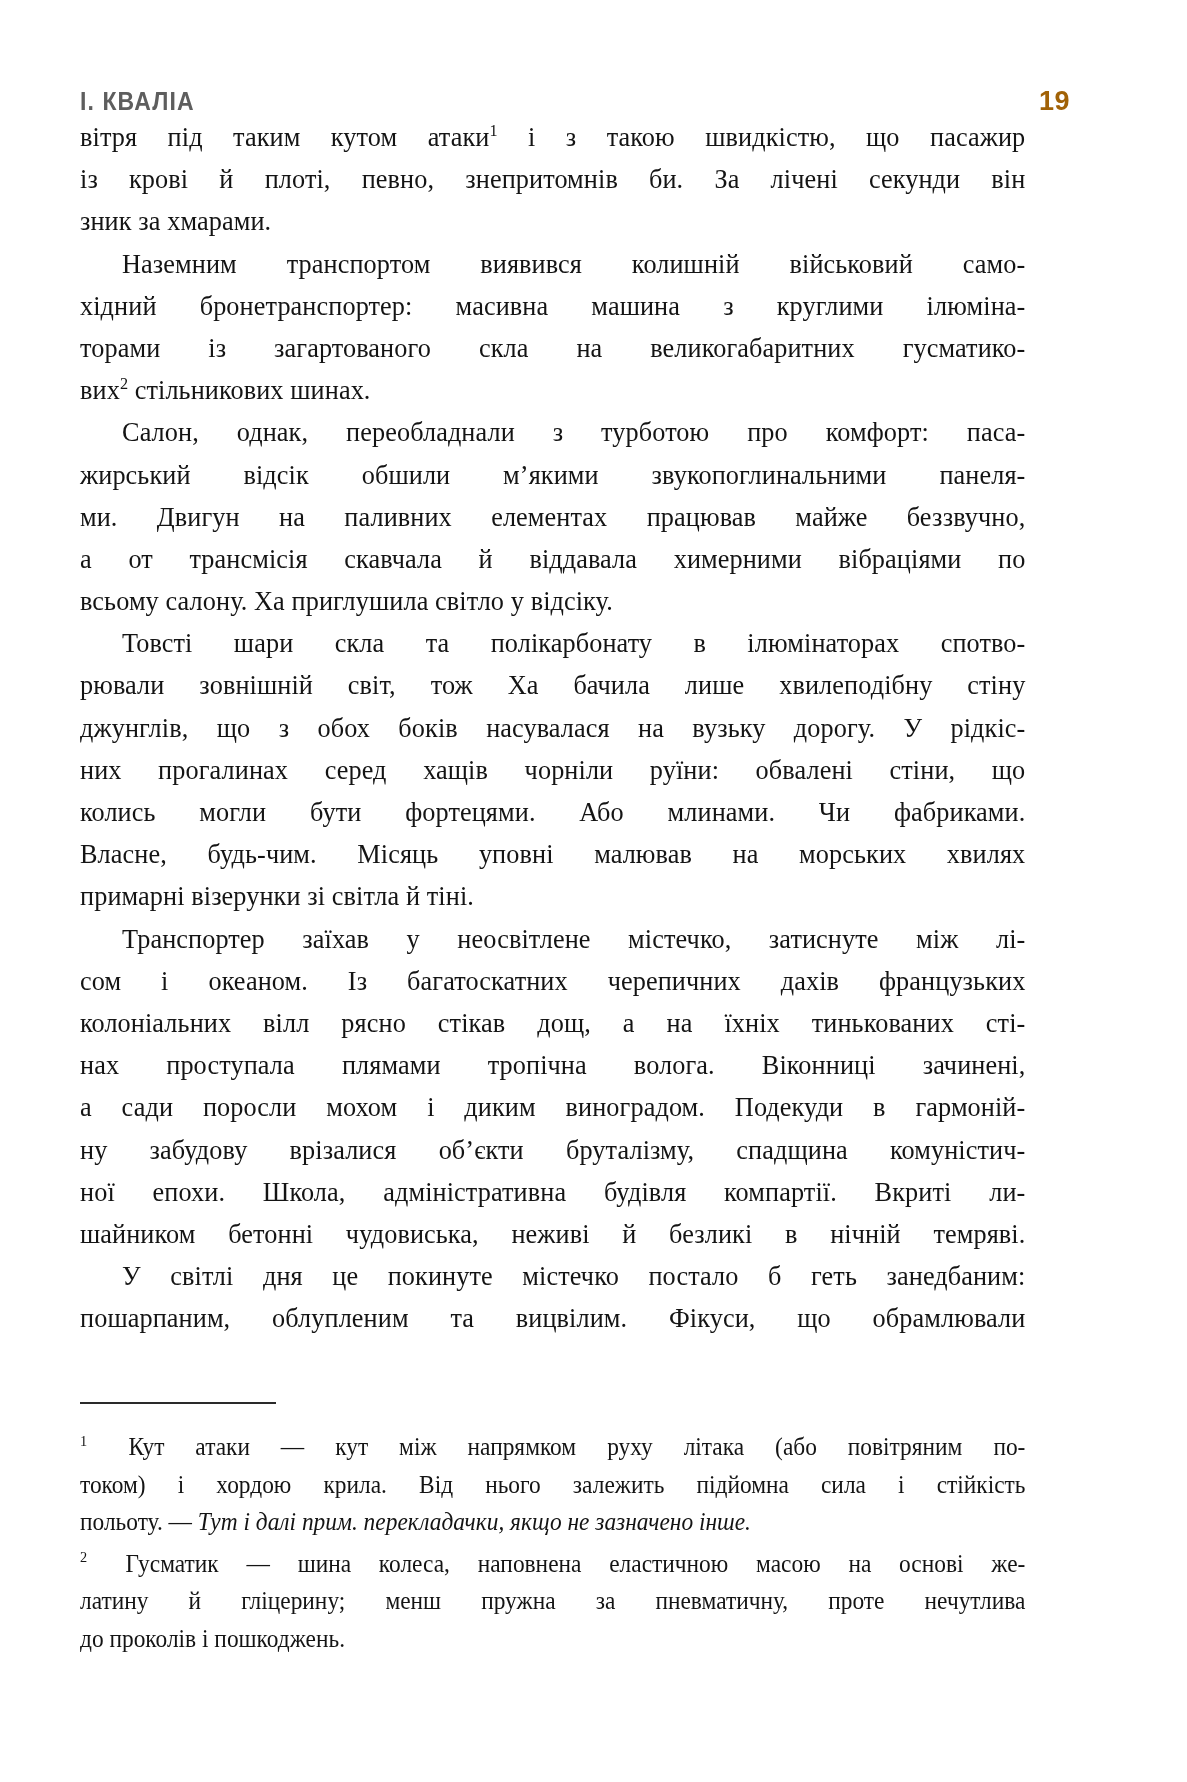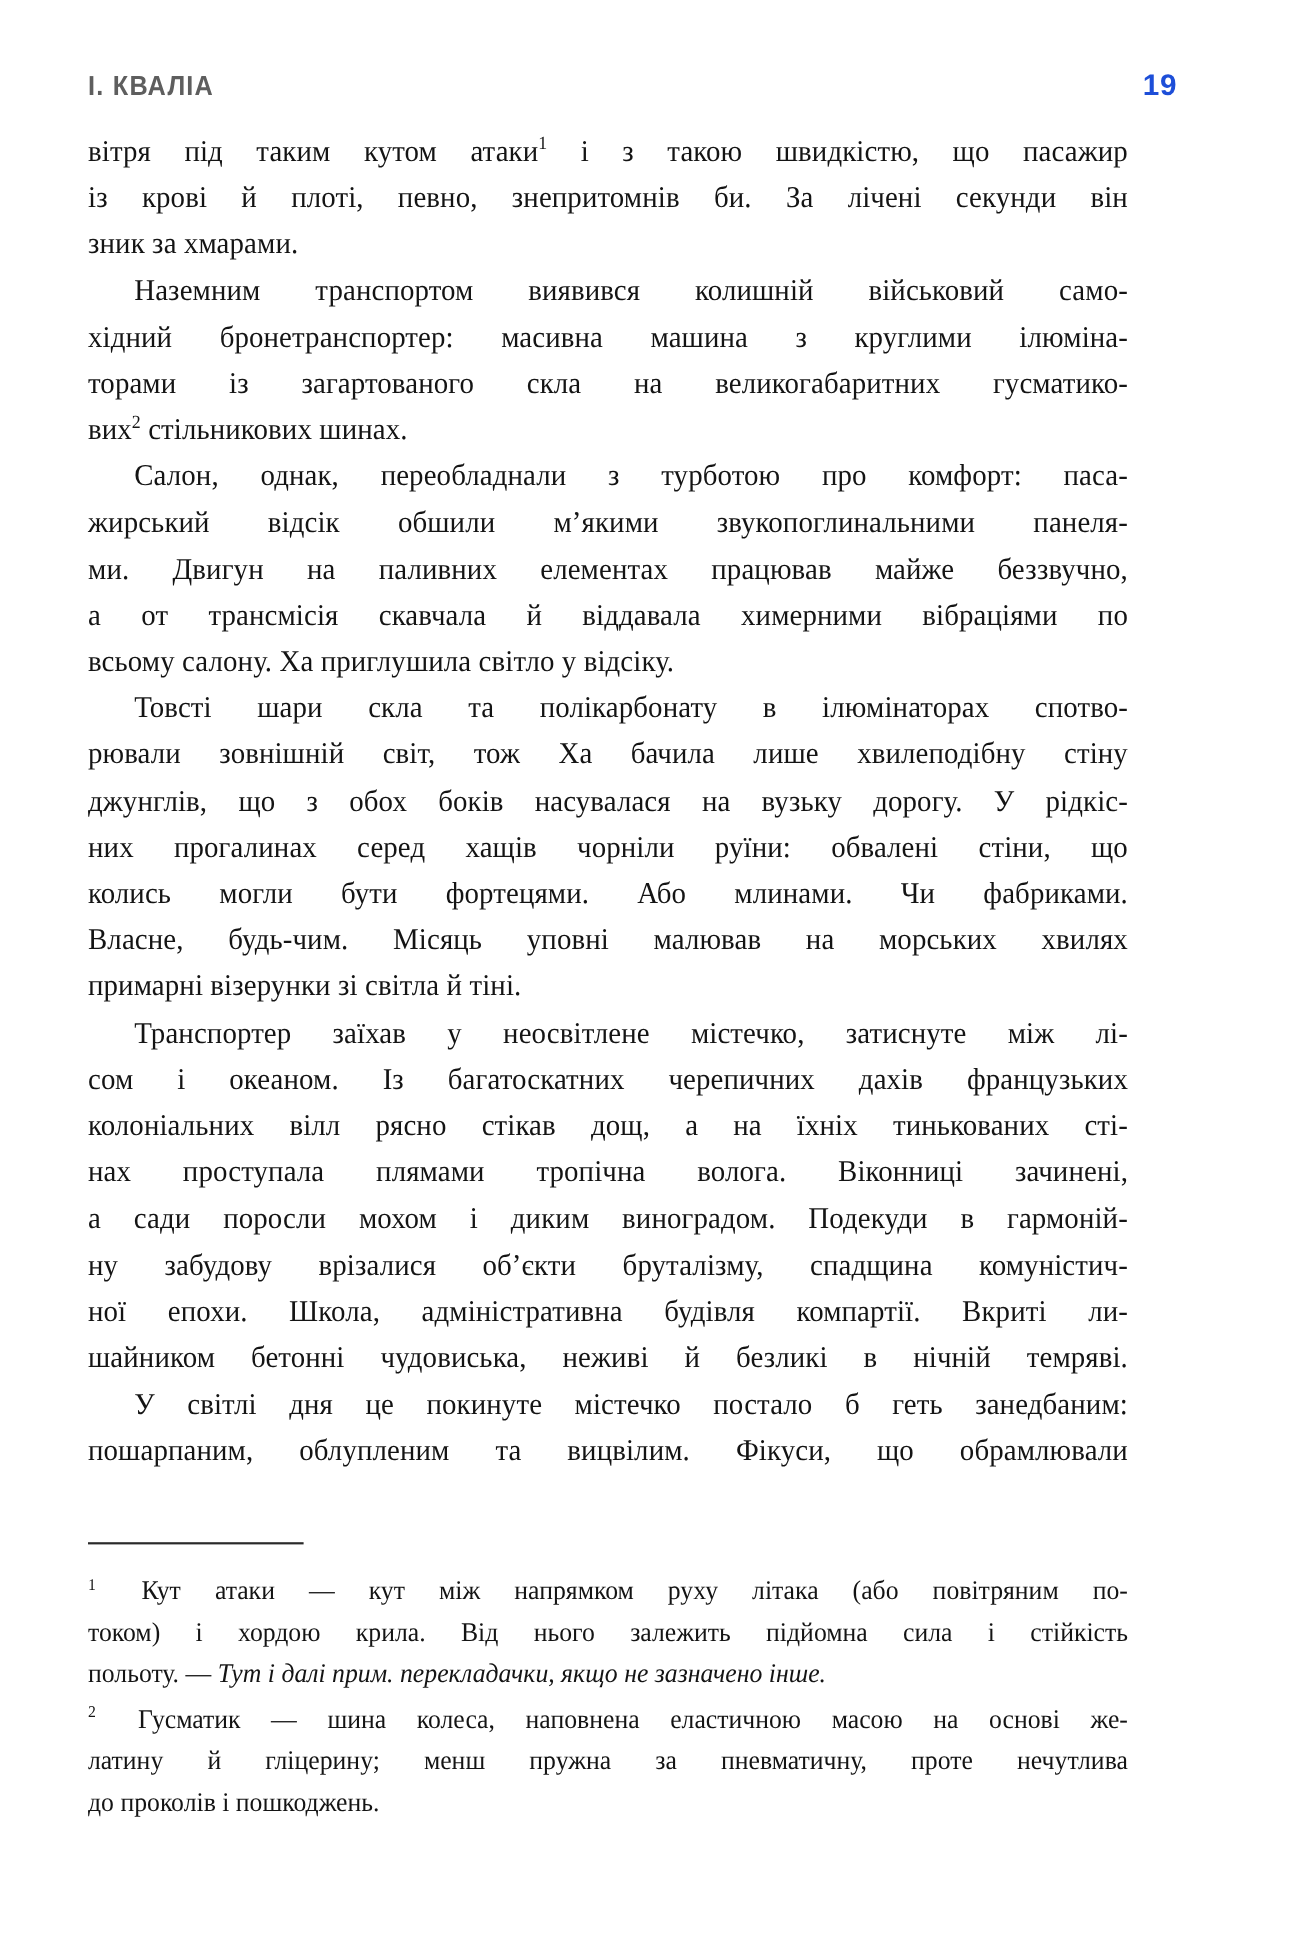--- a/index.html
+++ b/index.html
@@ -47,22 +47,23 @@
     letter-spacing: 1.2px;
     color: #5e5e5e;
     transform: scaleX(0.92);
     transform-origin: left center;
     white-space: nowrap;
   }
   .runhead-folio {
     font-family: "Liberation Sans", "DejaVu Sans", sans-serif;
     font-weight: bold;
     font-size: 27px;
-    color: #1d4ed8;
+    color: #a16207;
     letter-spacing: 0.5px;
+    margin-top: 24px;
   }
 
   
   .body-block {
     width: 990px;
     margin-top: 6px;
   }
   .tline {
     font-size: 27.5px;
     line-height: 42.2px;

